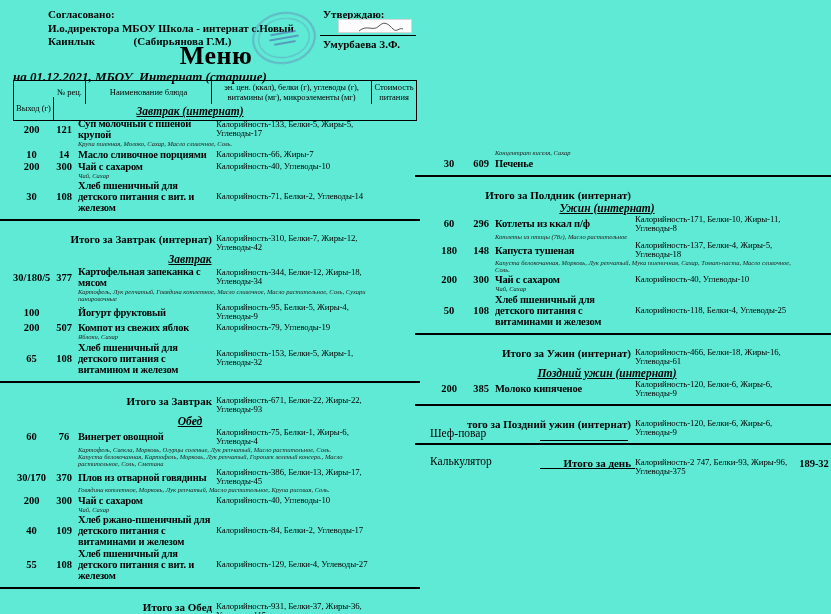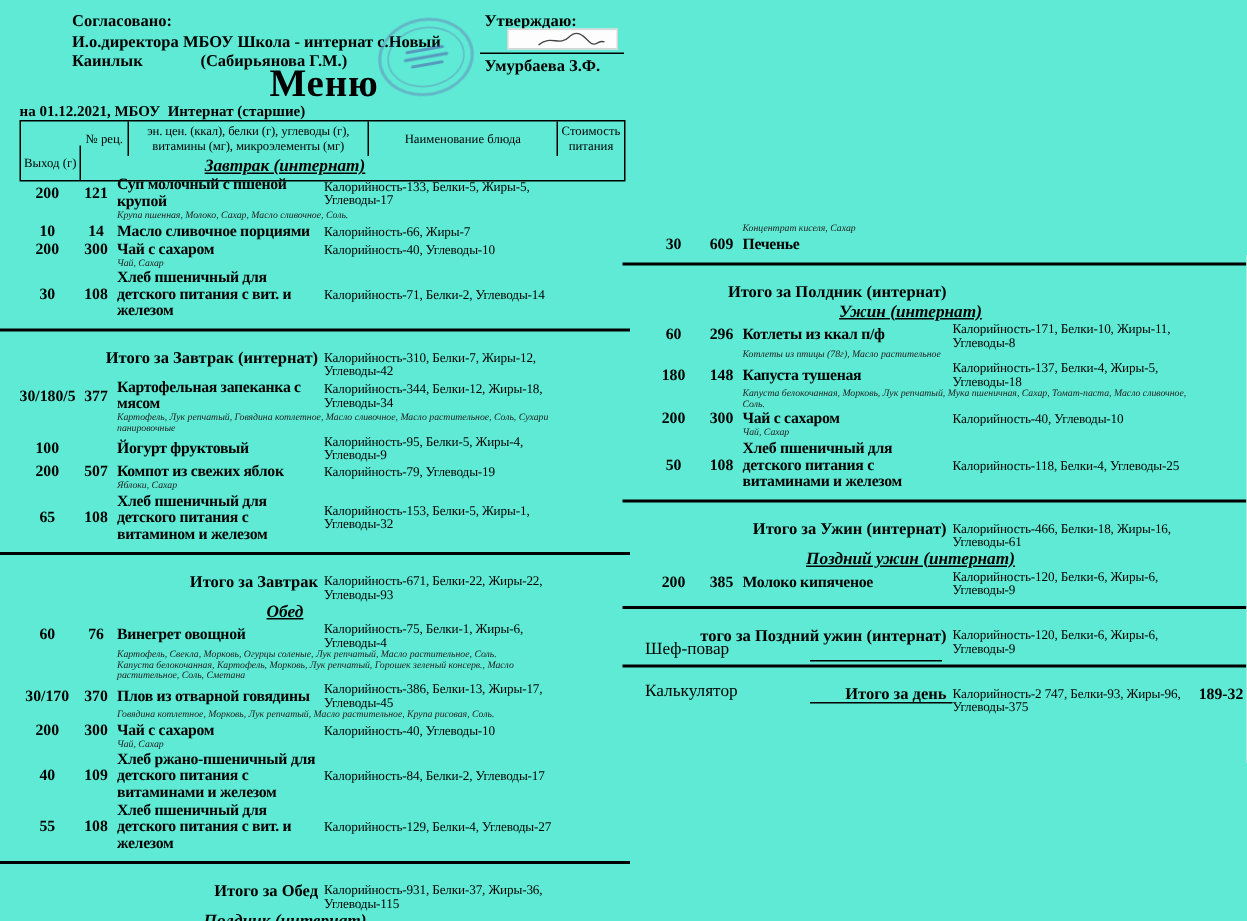--- a/index.html
+++ b/index.html
@@ -14,21 +14,21 @@
   .sig-line { position:absolute; left:-3px; top:27px; width:96px; border-bottom:1.4px solid #000; }
   .apr-name { position:absolute; left:0px; top:30px; font-weight:bold; font-size:11px; white-space:nowrap; }
 
   .stamp { position:absolute; left:252px; top:12px; width:64px; height:52px; transform:rotate(-10deg); filter:blur(0.3px); }
   .stamp-outer { position:absolute; inset:0; border:2px solid rgba(104,132,186,0.5); border-radius:50%; }
   .stamp-inner { position:absolute; inset:6px; border:1px solid rgba(104,132,186,0.5); border-radius:50%;
                  display:flex; flex-direction:column; justify-content:center; align-items:center; gap:2.5px; }
   .stamp-txt { height:2.5px; background:rgba(82,112,176,0.65); border-radius:1px; }
 
   .title { position:absolute; left:0; top:41px; width:432px; text-align:center; font-size:26px; font-weight:bold; letter-spacing:0.5px; }
-  .subtitle { position:absolute; left:13px; top:69px; font-size:10px; font-weight:bold; white-space:pre; }
+  .subtitle { position:absolute; left:13px; top:69px; font-size:13px; font-weight:bold; white-space:pre;font-style:italic; }
 
   .thead { position:absolute; left:13px; top:80px; width:404px; display:flex; border:1px solid #000; }
   .th { border-right:1px solid #000; display:flex; align-items:center; justify-content:center;
         text-align:center; font-size:8.5px; line-height:9.5px; padding:1px; height:23px; flex:none; }
   .th:last-child { border-right:none; }
   .th-out { width:40px;margin-top:16px; } .th-rec { width:32px; } .th-name { width:126px; }
   .th-nutr { width:160px; letter-spacing:-0.1px; } .th-cost { width:44px; }
 
   .col { position:absolute; }
   .col-left  { left:0;   top:104px; width:420px; }
@@ -100,22 +100,22 @@
     <div class="sig-line"></div>
     <div class="apr-name">Умурбаева З.Ф.</div>
   </div>
 
   <div class="title">Меню</div>
   <div class="subtitle">на 01.12.2021, МБОУ  Интернат (старшие)</div>
 
   <div class="thead">
     <div class="th th-out">Выход (г)</div>
     <div class="th th-rec">№ рец.</div>
+    <div class="th th-name">Наименование блюда</div>
     <div class="th th-nutr">эн. цен. (ккал), белки (г), углеводы (г), витамины (мг), микроэлементы (мг)</div>
-    <div class="th th-name">Наименование блюда</div>
     <div class="th th-cost">Стоимость питания</div>
   </div>
 
   <div class="col col-left">
       <div class="section">Завтрак (интернат)</div>
       <div class="row">
         <div class="c-out">200</div>
         <div class="c-rec">121</div>
         <div class="c-name">Суп молочный с пшеной крупой</div>
         <div class="c-nutr">Калорийность-133, Белки-5, Жиры-5, Углеводы-17</div>
@@ -142,20 +142,21 @@
         <div class="c-rec">108</div>
         <div class="c-name">Хлеб пшеничный для детского питания с вит. и железом</div>
         <div class="c-nutr">Калорийность-71, Белки-2, Углеводы-14</div>
         <div class="c-cost"></div>
       </div>
       <div class="row total">
         <div class="t-label">Итого за Завтрак (интернат)</div>
         <div class="c-nutr">Калорийность-310, Белки-7, Жиры-12, Углеводы-42</div>
         <div class="c-cost"></div>
       </div>
+      <div class="section">Завтрак</div>
       <div class="row">
         <div class="c-out">30/180/5</div>
         <div class="c-rec">377</div>
         <div class="c-name">Картофельная запеканка с мясом</div>
         <div class="c-nutr">Калорийность-344, Белки-12, Жиры-18, Углеводы-34</div>
         <div class="c-cost"></div>
       </div>
       <div class="ingr">Картофель, Лук репчатый, Говядина котлетное, Масло сливочное, Масло растительное, Соль, Сухари панировочные</div>
       <div class="row">
         <div class="c-out">100</div>

